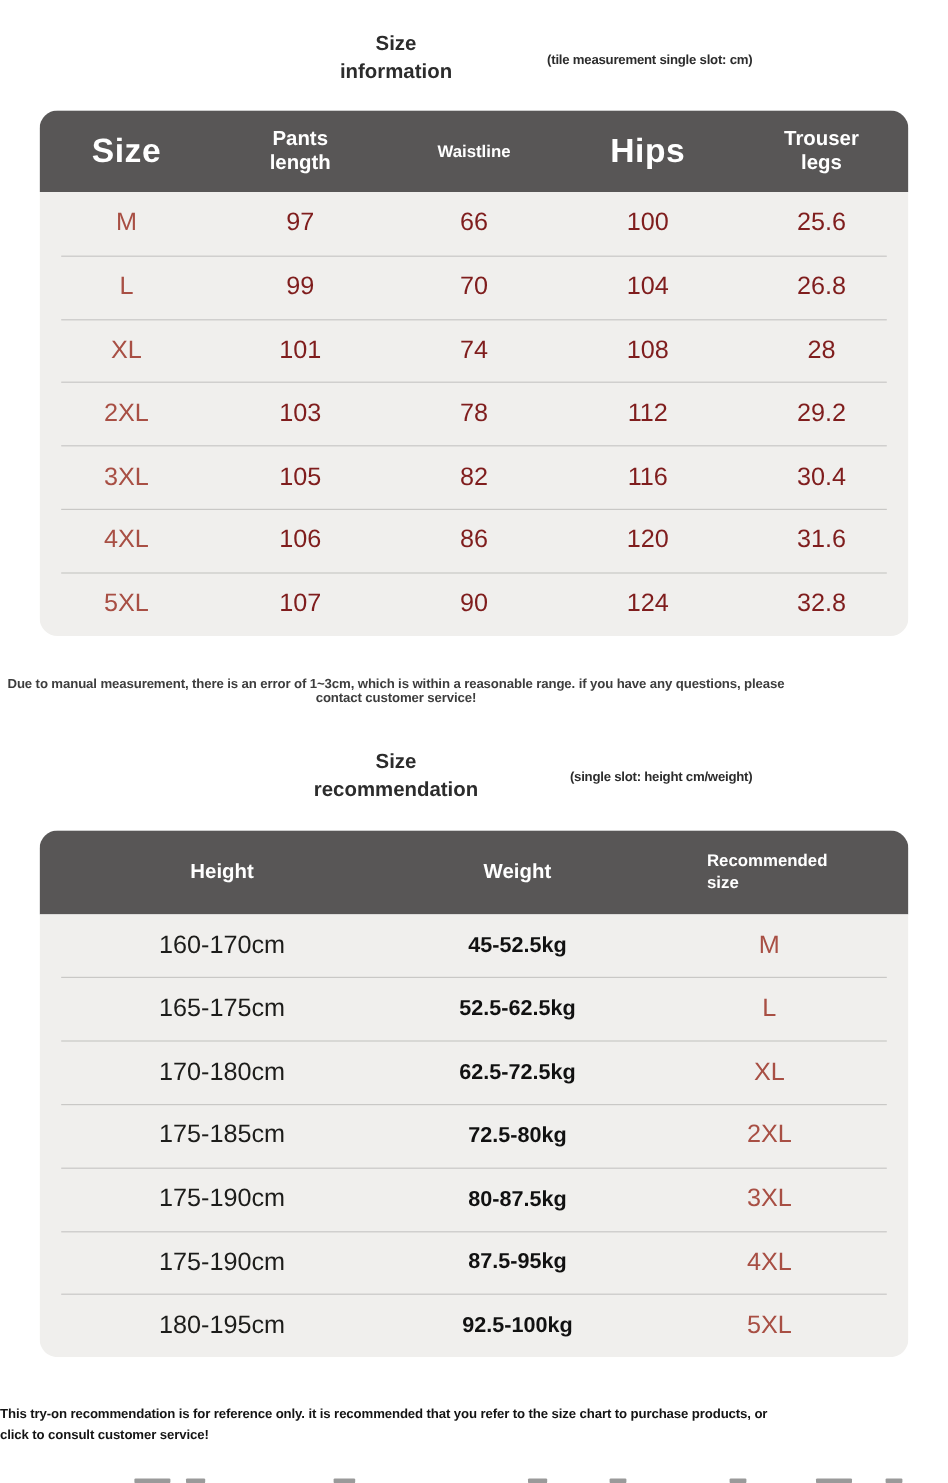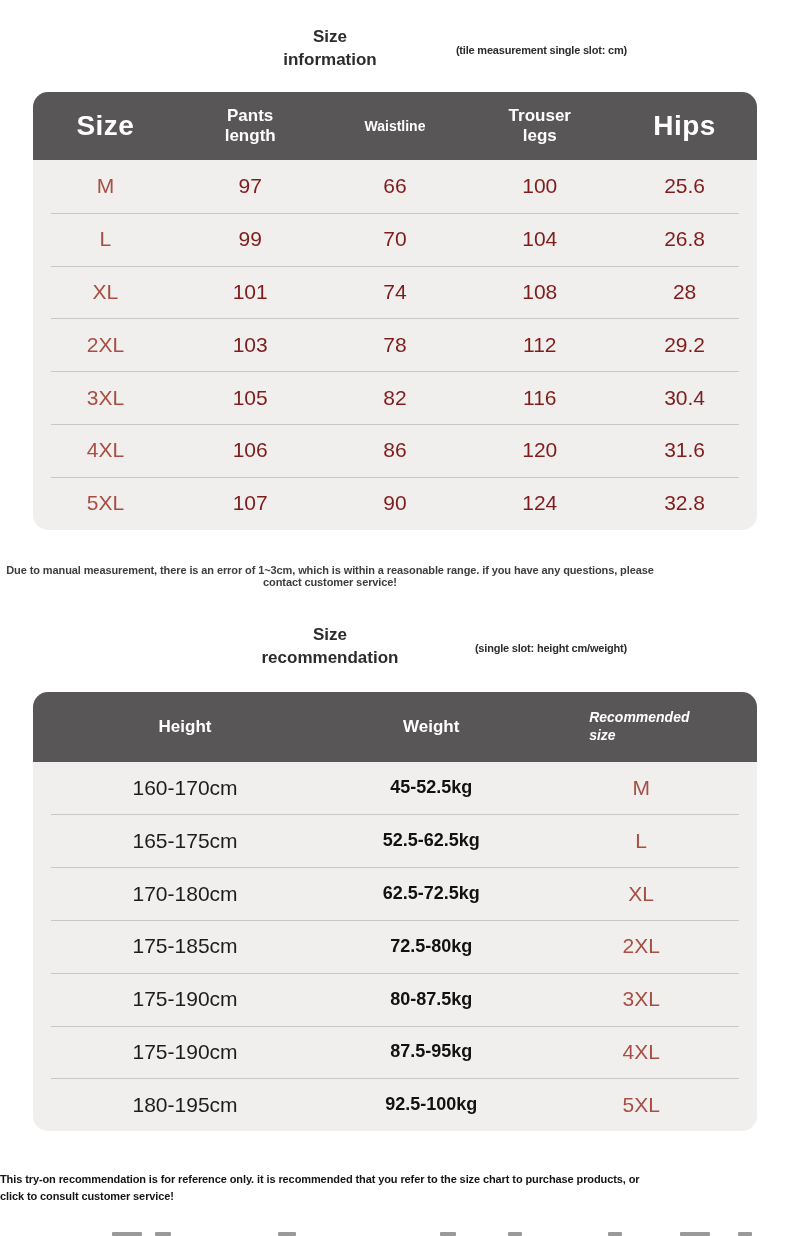--- a/index.html
+++ b/index.html
@@ -30,21 +30,21 @@
   }
   .t1 .thead { height:68px; grid-template-columns:20% 20% 20% 20% 20%; }
   .t2 .thead { height:70px; grid-template-columns:42% 26% 32%; }
   .th { display:flex; justify-content:center; align-items:center; text-align:center; }
   .th-inner { display:inline-block; text-align:left; }
   .h-big   { font-size:28px; font-weight:bold; letter-spacing:0.5px; }
   .h-mid   { font-size:17px; font-weight:bold; line-height:1.18; }
   .h-mid .th-inner { max-width:70px;text-align:center; }
   .h-small { font-size:14px; font-weight:bold; }
   .h-rec   { font-size:14px; font-weight:bold; line-height:1.25; }
-  .h-rec .th-inner { max-width:104px;font-style:italic; }
+  .h-rec .th-inner { max-width:104px; }
 
   .tbody { background:#f0efed; }
   .trow {
     height:52.8px; display:grid; align-items:center; position:relative;
   }
   .t1 .trow { grid-template-columns:20% 20% 20% 20% 20%; }
   .t2 .trow { grid-template-columns:42% 26% 32%; }
   .trow + .trow::before {
     content:""; position:absolute; top:0; left:18px; right:18px;
     border-top:1px solid #c9c8c6;
@@ -89,25 +89,25 @@
       <div class="thead">
         <div class="th h-big">
             <span class="th-inner">Size</span>
           </div>
         <div class="th h-mid">
             <span class="th-inner">Pants length</span>
           </div>
         <div class="th h-small">
             <span class="th-inner">Waistline</span>
           </div>
-        <div class="th h-mid">
-            <span class="th-inner">Trouser legs</span>
-          </div>
         <div class="th h-big">
             <span class="th-inner">Hips</span>
+          </div>
+        <div class="th h-mid">
+            <span class="th-inner">Trouser legs</span>
           </div>
       </div>
       <div class="tbody">
         <div class="trow">
           <div class="td c-size">M</div>
           <div class="td c-num">97</div>
           <div class="td c-num">66</div>
           <div class="td c-num">100</div>
           <div class="td c-num">25.6</div>
         </div>

